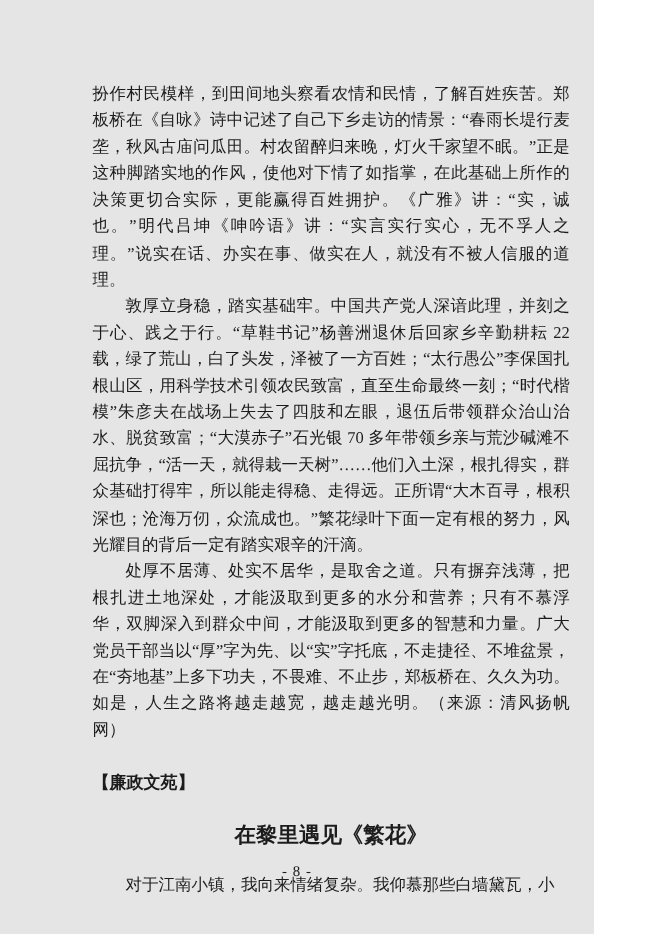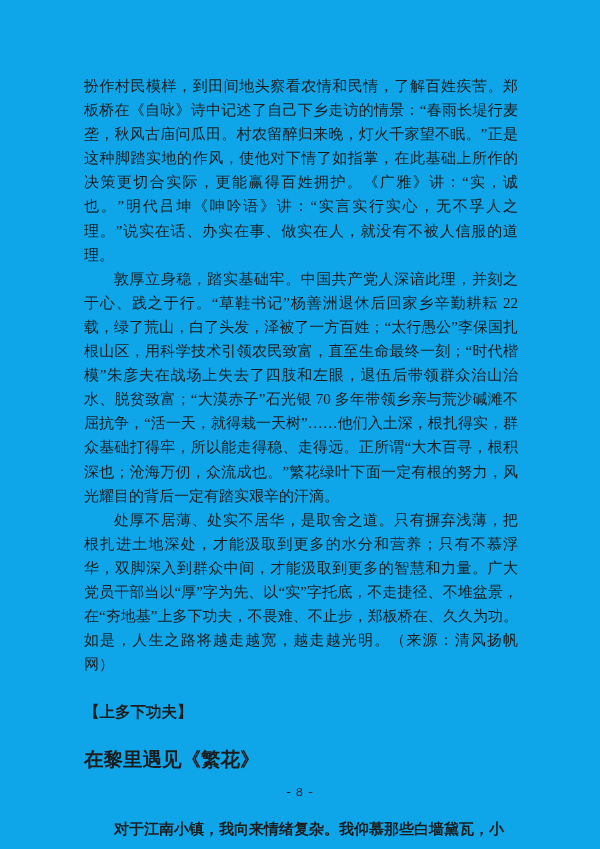--- a/index.html
+++ b/index.html
@@ -2,23 +2,23 @@
 <html><head>
 <meta charset="utf-8">
 <style>
   html, body {
     margin: 0;
     padding: 0;
     background: #ffffff;
   }
   .page {
     position: relative;
-    width: 600px;
+    width: 540px;
     height: 849px;
-    background: #0ea5e9;
+    background: #e5e5e5;
     font-family: "Liberation Serif", "DejaVu Serif", serif;
     color: #1c1c1c;
     overflow: hidden;
   }
   .content {
     position: absolute;
     top: 74px;
     left: 84px;
     width: 434px;
   }
@@ -35,25 +35,25 @@
   .section-label {
     margin-top: 24px;
     font-size: 15.5px;
     font-weight: bold;
     line-height: 24px;
   }
   .article-title {
     margin: 22px 0 0 0;
     font-size: 19.5px;
     font-weight: bold;
+    text-align: center;
     line-height: 28px;
   }
   .para-after-title {
-    margin-top: 43px;
-    font-weight: bold;
+    margin-top: 19px;
   }
   .page-number {
     position: absolute;
     top: 784px;
     left: 0;
     width: 100%;
     text-align: center;
     font-size: 13.5px;
     letter-spacing: 1px;
     color: #1c1c1c;
@@ -61,21 +61,21 @@
 </style>
 </head>
 <body>
 
 <div class="page">
   <div class="content">
     <p class="para">扮作村民模样，到田间地头察看农情和民情，了解百姓疾苦。郑板桥在《自咏》诗中记述了自己下乡走访的情景：“春雨长堤行麦垄，秋风古庙问瓜田。村农留醉归来晚，灯火千家望不眠。”正是这种脚踏实地的作风，使他对下情了如指掌，在此基础上所作的决策更切合实际，更能赢得百姓拥护。《广雅》讲：“实，诚也。”明代吕坤《呻吟语》讲：“实言实行实心，无不孚人之理。”说实在话、办实在事、做实在人，就没有不被人信服的道理。</p>
     <p class="para indent">敦厚立身稳，踏实基础牢。中国共产党人深谙此理，并刻之于心、践之于行。“草鞋书记”杨善洲退休后回家乡辛勤耕耘 22 载，绿了荒山，白了头发，泽被了一方百姓；“太行愚公”李保国扎根山区，用科学技术引领农民致富，直至生命最终一刻；“时代楷模”朱彦夫在战场上失去了四肢和左眼，退伍后带领群众治山治水、脱贫致富；“大漠赤子”石光银 70 多年带领乡亲与荒沙碱滩不屈抗争，“活一天，就得栽一天树”……他们入土深，根扎得实，群众基础打得牢，所以能走得稳、走得远。正所谓“大木百寻，根积深也；沧海万仞，众流成也。”繁花绿叶下面一定有根的努力，风光耀目的背后一定有踏实艰辛的汗滴。</p>
     <p class="para indent">处厚不居薄、处实不居华，是取舍之道。只有摒弃浅薄，把根扎进土地深处，才能汲取到更多的水分和营养；只有不慕浮华，双脚深入到群众中间，才能汲取到更多的智慧和力量。广大党员干部当以“厚”字为先、以“实”字托底，不走捷径、不堆盆景，在“夯地基”上多下功夫，不畏难、不止步，郑板桥在、久久为功。如是，人生之路将越走越宽，越走越光明。（来源：清风扬帆网）</p>
 
-    <div class="section-label">【上多下功夫】</div>
+    <div class="section-label">【廉政文苑】</div>
 
     <h2 class="article-title">在黎里遇见《繁花》</h2>
 
     <p class="para indent para-after-title">对于江南小镇，我向来情绪复杂。我仰慕那些白墙黛瓦，小</p>
   </div>
 
   <div class="page-number">- 8 -</div>
 </div>
 
 </body></html>

